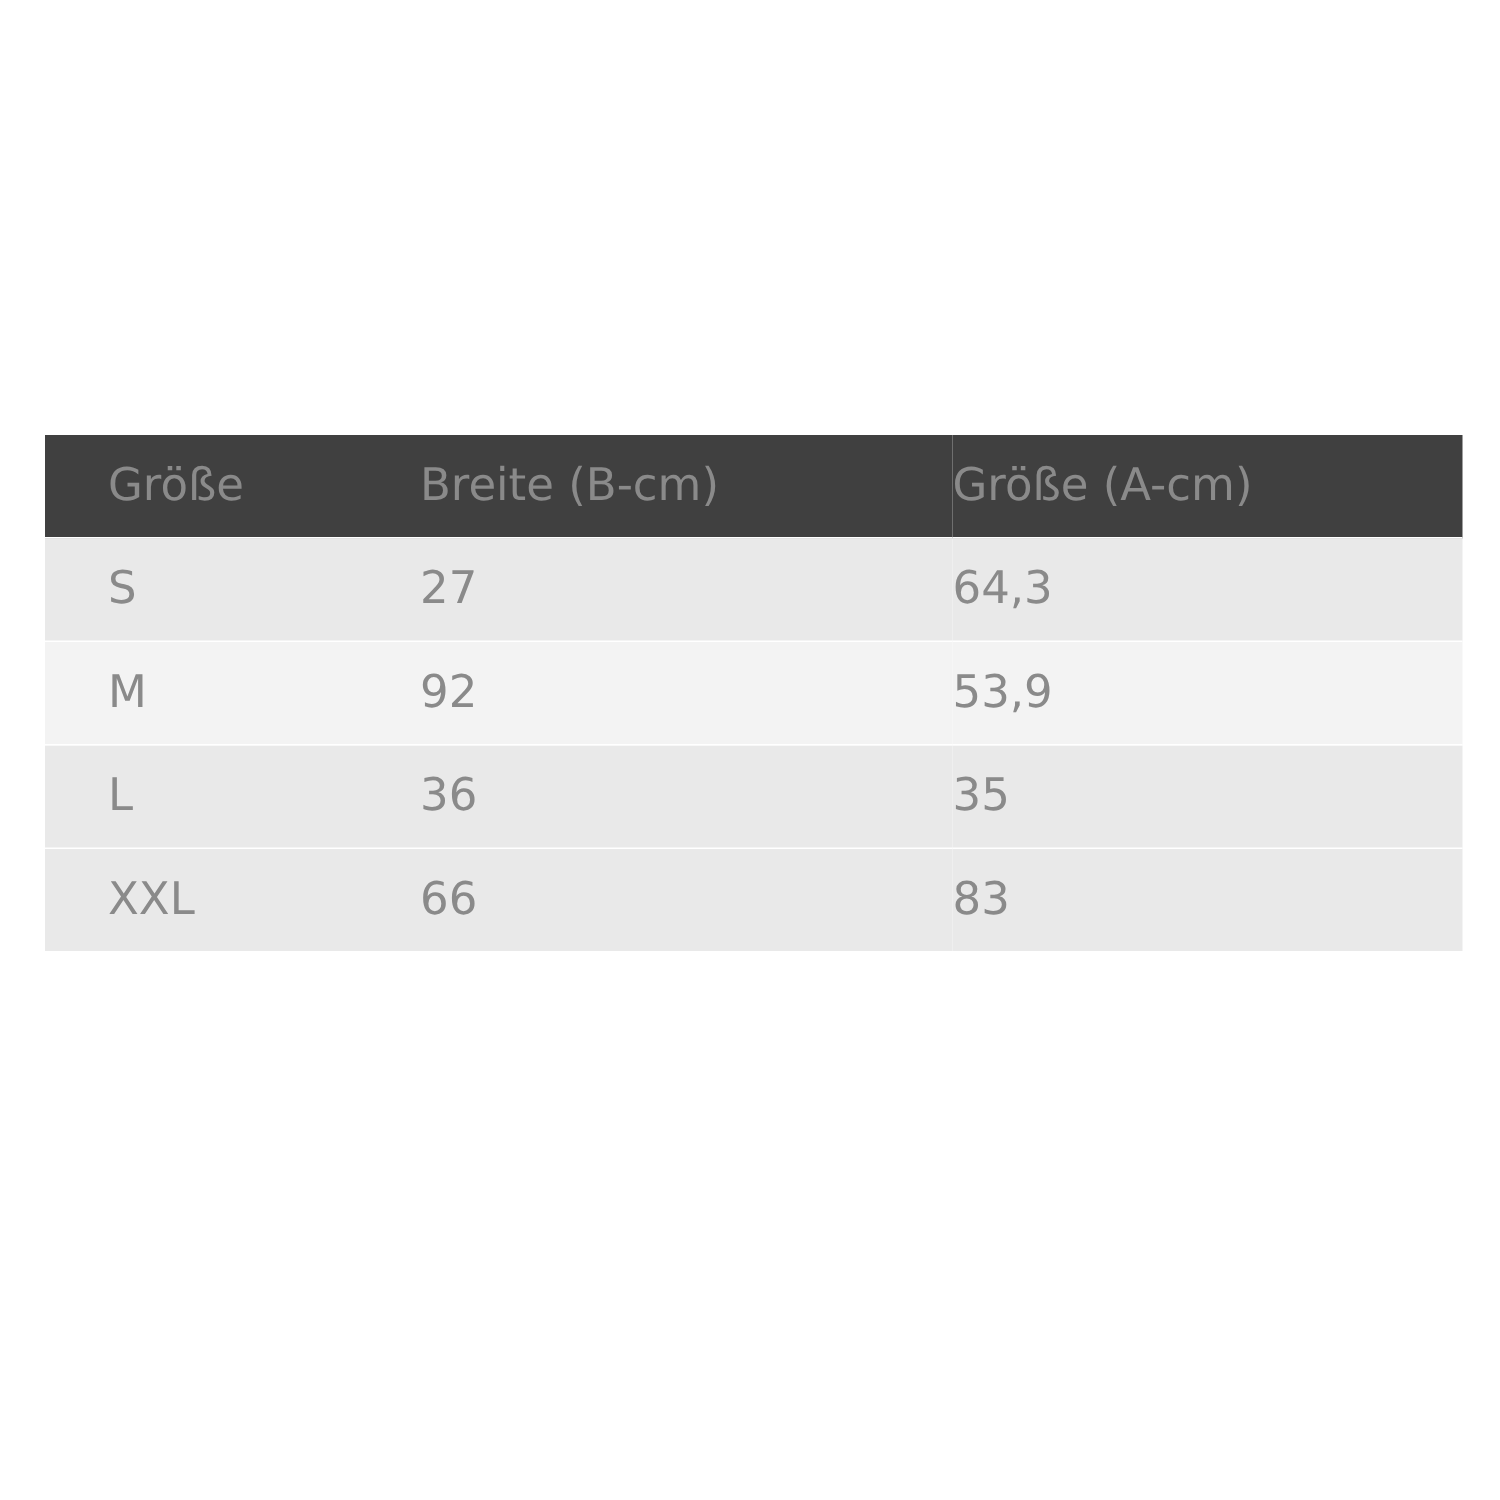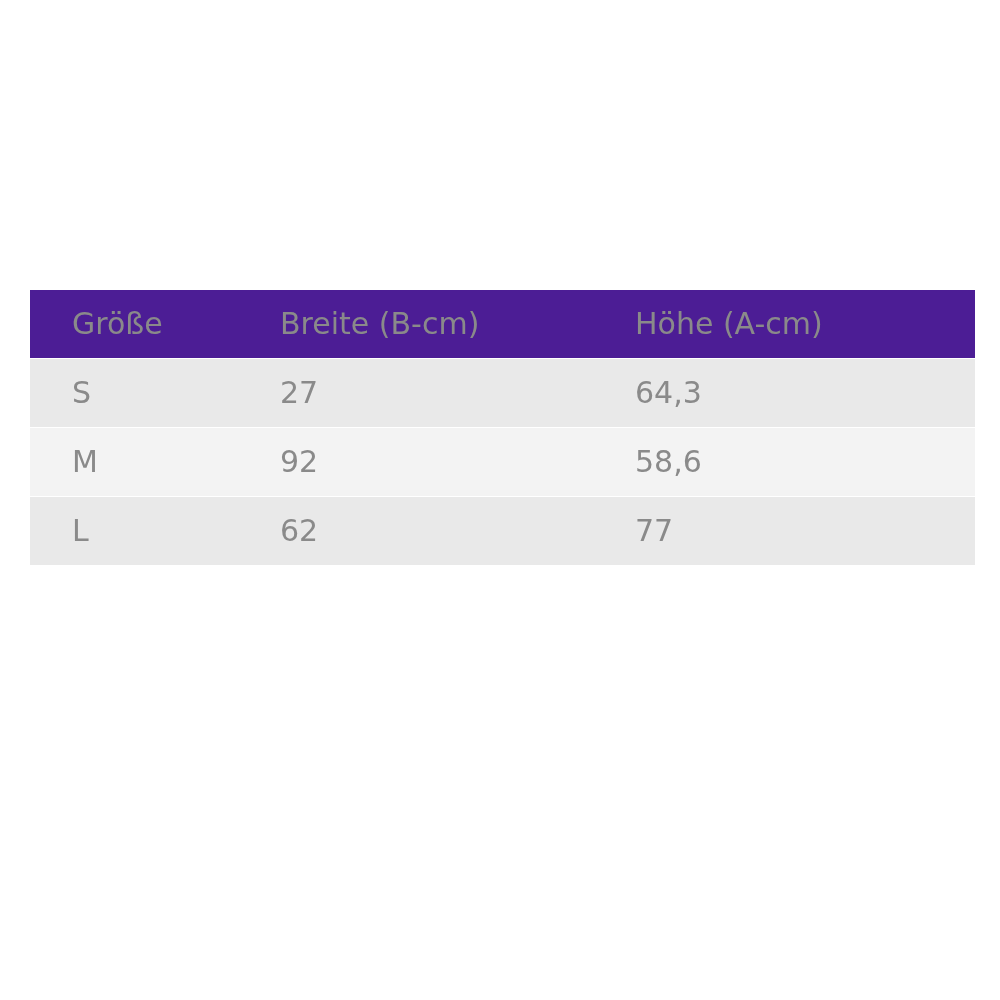--- a/index.html
+++ b/index.html
@@ -37,21 +37,21 @@
     font-size: 30px;
     line-height: 1;
     padding: 0;
     height: 68px;
     vertical-align: middle;
     white-space: nowrap;
   }
   #size-table th:first-child, #size-table td:first-child { padding-left: 42px; }
   #size-table th.col2, #size-table td.col2 { padding-left: 0; }
 
-  thead tr { background: #4c1d95; }
+  thead tr { background: #404040; }
   thead th { height: 78px; }
 
   tbody tr.odd  { background: #e9e9e9; }
   tbody tr.even { background: #f3f3f3; }
 
   tbody tr td { border-top: 1px solid #ffffff; }
 </style>
 </head>
 <body>
 
@@ -59,34 +59,39 @@
   <table id="size-table">
     <colgroup>
       <col class="c1">
       <col class="c2">
       <col class="c3">
     </colgroup>
     <thead>
       <tr>
         <th>Größe</th>
         <th class="col2">Breite (B-cm)</th>
-        <th>Höhe (A-cm)</th>
+        <th>Größe (A-cm)</th>
       </tr>
     </thead>
     <tbody>
       <tr class="odd">
         <td>S</td>
         <td class="col2">27</td>
         <td>64,3</td>
       </tr>
       <tr class="even">
         <td>M</td>
         <td class="col2">92</td>
-        <td>58,6</td>
+        <td>53,9</td>
       </tr>
       <tr class="odd">
         <td>L</td>
-        <td class="col2">62</td>
-        <td>77</td>
+        <td class="col2">36</td>
+        <td>35</td>
+      </tr>
+      <tr class="odd">
+        <td>XXL</td>
+        <td class="col2">66</td>
+        <td>83</td>
       </tr>
     </tbody>
   </table>
 </div>
 
 </body></html>

